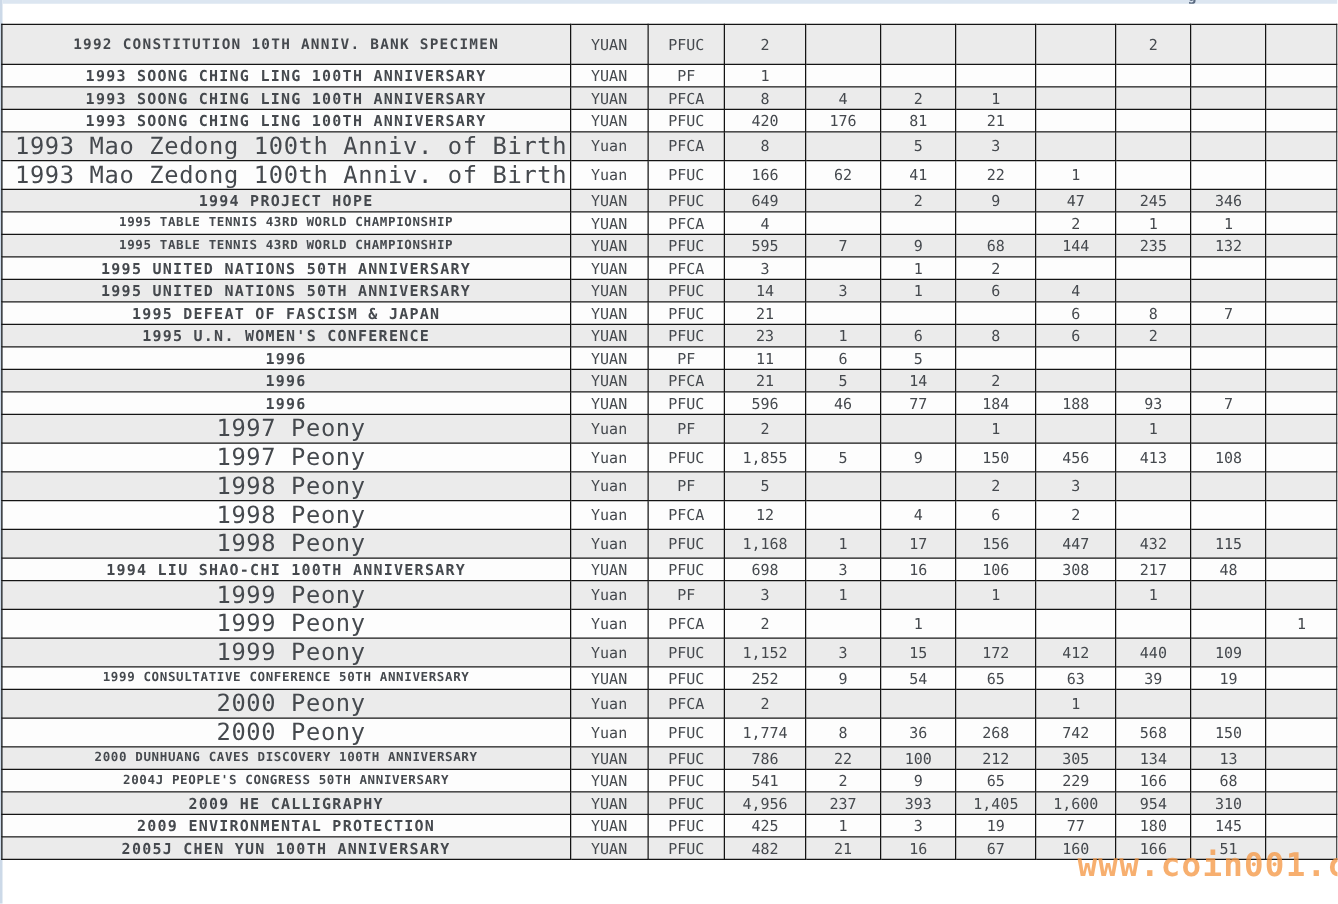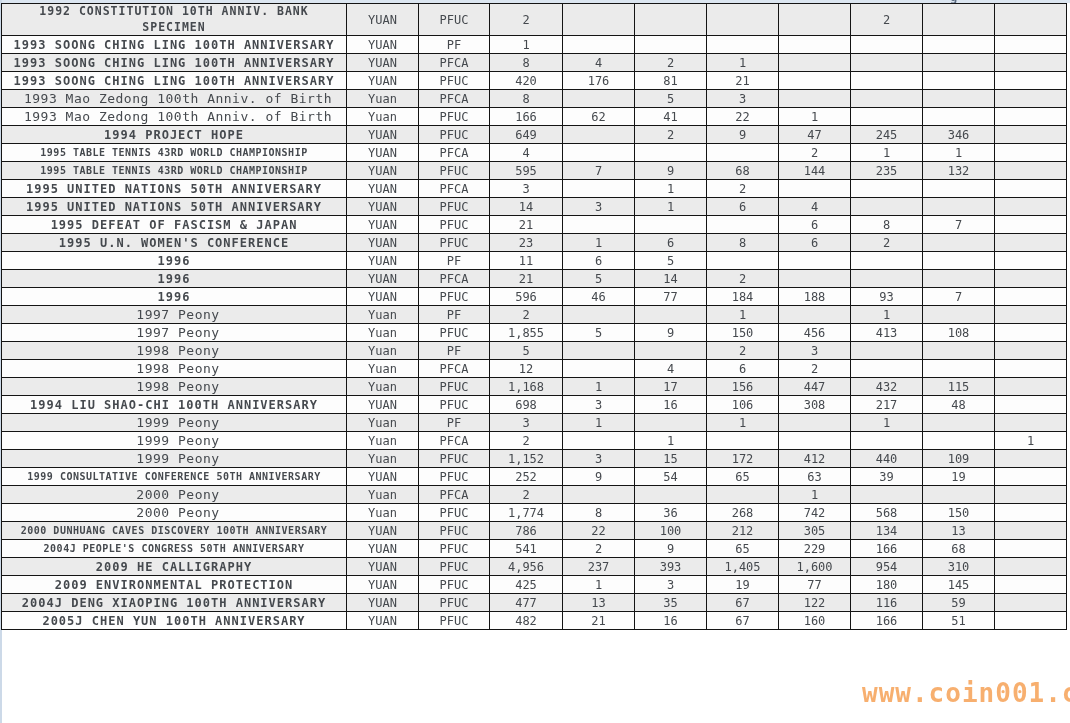--- a/index.html
+++ b/index.html
@@ -4,37 +4,37 @@
 <style>
   html,body{margin:0;padding:0;}
   body{
     width:1070px;height:723px;overflow:hidden;position:relative;
     background:#ffffff;font-family:"DejaVu Sans Mono",monospace;
   }
   .left-strip{position:absolute;left:0;top:0;width:2px;height:723px;background:#ccd9e8;}
   .top-strip{position:absolute;left:2px;top:0;width:1068px;height:3px;background:#dce6f1;overflow:hidden;}
   .top-strip .frag{display:block;margin-left:948px;margin-top:-10px;font-size:12px;color:#5a6a80;font-weight:bold;}
   table.grid{
-    position:absolute;left:1px;top:3px;
+    position:absolute;left:1px;top:19px;
     border-collapse:collapse;table-layout:fixed;
   }
   table.grid td{
     border:1px solid #141414;
     height:17px;padding:0 2px;
     text-align:center;vertical-align:middle;
     font-size:12px;color:#45494e;
     overflow:hidden;white-space:nowrap;
     font-family:"DejaVu Sans Mono",monospace;
   }
   tr:nth-child(odd) td{background:#ebebeb;}
   tr:nth-child(even) td{background:#fdfdfd;}
   td.desc{
     color:#66758a;font-weight:bold;font-size:12px;letter-spacing:1px;
   }
-  tr.mixed td.desc{font-weight:normal;font-size:13px;letter-spacing:0.5px;padding-left:10px;}
+  tr.mixed td.desc{font-weight:normal;font-size:19px;letter-spacing:0.5px;padding-left:10px;}
   tr.small td.desc{font-size:10px;letter-spacing:0.5px;}
   tr.caps2 td{height:31px;}
   tr.caps2 td.desc{font-size:11.5px;white-space:normal;line-height:1.35;}
   .watermark{
     position:absolute;left:862px;top:678px;
     font-size:26px;font-weight:bold;letter-spacing:1px;
     color:rgba(245,152,70,0.78);
     font-family:"DejaVu Sans Mono",monospace;
     white-space:nowrap;pointer-events:none;
   }
@@ -473,33 +473,20 @@
         <td>425</td>
         <td>1</td>
         <td>3</td>
         <td>19</td>
         <td>77</td>
         <td>180</td>
         <td>145</td>
         <td></td>
       </tr>
       <tr class="caps">
-        <td class="desc">2004J DENG XIAOPING 100TH ANNIVERSARY</td>
-        <td>YUAN</td>
-        <td>PFUC</td>
-        <td>477</td>
-        <td>13</td>
-        <td>35</td>
-        <td>67</td>
-        <td>122</td>
-        <td>116</td>
-        <td>59</td>
-        <td></td>
-      </tr>
-      <tr class="caps">
         <td class="desc">2005J CHEN YUN 100TH ANNIVERSARY</td>
         <td>YUAN</td>
         <td>PFUC</td>
         <td>482</td>
         <td>21</td>
         <td>16</td>
         <td>67</td>
         <td>160</td>
         <td>166</td>
         <td>51</td>

